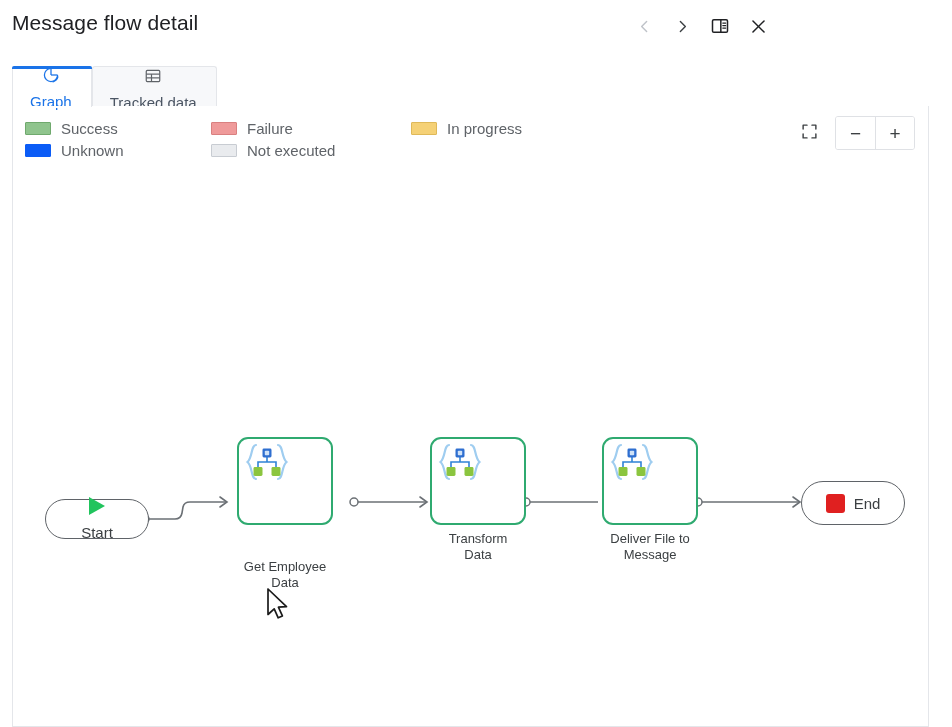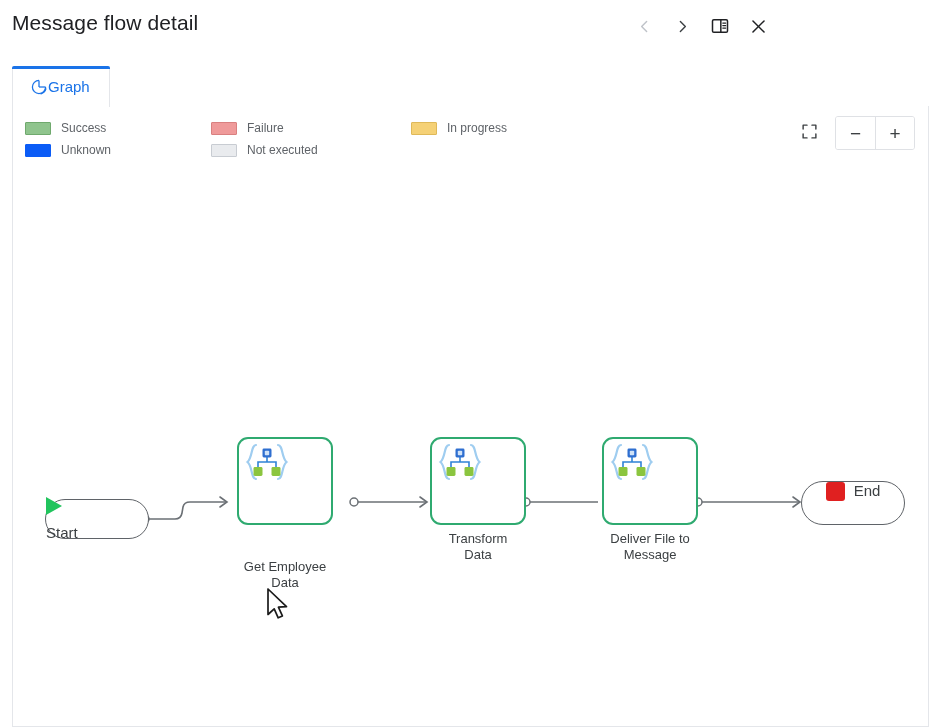--- a/index.html
+++ b/index.html
@@ -58,29 +58,31 @@
     left: 12px; top: 66px;
     display: flex;
     align-items: flex-end;
     height: 41px;
   }
   .tab {
     position: relative;
     height: 41px;
     display: flex;
     align-items: center;
+    gap: 9px;
     padding: 0 19px 0 17px;
     font-size: 15px;
     cursor: pointer;
     border: 1px solid #e4e6ea;
     border-bottom: none;
     background: #f7f8fa;
     color: #4b5563;
     border-radius: 3px 3px 0 0;
     white-space: nowrap;
+    flex-direction: column;
   }
   .tab.active {
     background: #ffffff;
     color: #1a73e8;
     border-color: #e4e6ea;
     border-top: none;
     z-index: 3;
   }
   .tab.active::before {
     content: "";
@@ -120,21 +122,21 @@
     width: 620px;
     display: grid;
     grid-template-columns: 186px 200px 200px;
     grid-auto-rows: 22px;
     align-items: center;
   }
   .legend-item {
     display: flex;
     align-items: center;
     gap: 10px;
-    font-size: 12px;
+    font-size: 15px;
     color: #5f6368;
     white-space: nowrap;
   }
   .swatch {
     width: 26px; height: 13px;
     border-radius: 1px;
     flex: none;
   }
 
   
@@ -187,20 +189,21 @@
     line-height: 16px;
     width: 150px;
   }
   .endpoint {
     position: absolute;
     height: 40px;
     border: 1.5px solid #5f6368;
     border-radius: 20px;
     background: #ffffff;
     display: flex;
+    align-items: center;
     justify-content: center;
     gap: 9px;
     font-size: 15px;
     color: #3c4043;
   }
   .play-tri {
     width: 0; height: 0;
     border-left: 16px solid #21c45d;
     border-top: 9.5px solid transparent;
     border-bottom: 9.5px solid transparent;
@@ -282,20 +285,31 @@
         <svg width="18" height="18" viewBox="0 0 24 24" fill="none" stroke="#1a73e8" stroke-width="1.7">
           <path d="M12 3.2 A8.8 8.8 0 1 0 20.8 12"></path>
           <path d="M12 12 L12 3.2"></path>
           <path d="M12 12 L20.8 12"></path>
           <path d="M14.6 21.2 A9.6 9.6 0 0 0 21.2 14.6" stroke-linecap="round"></path>
         </svg>
       </span>
       <span>Graph</span>
     </div>
 
+    <div class="tab">
+      <span class="tab-icon">
+        <svg width="18" height="18" viewBox="0 0 24 24" fill="none" stroke="#5f6368" stroke-width="1.6">
+          <rect x="3" y="4.5" width="18" height="15" rx="1.4"></rect>
+          <line x1="3" y1="9.5" x2="21" y2="9.5"></line>
+          <line x1="3" y1="14.5" x2="21" y2="14.5"></line>
+          <line x1="10" y1="9.5" x2="10" y2="19.5"></line>
+        </svg>
+      </span>
+      <span>Tracked data</span>
+    </div>
 
   </div>
 
   <div class="graph-panel">
 
     <div class="legend">
       <div class="legend-item">
         <span class="swatch" style="background:#8fc48d;border:1px solid #6fa96d;"></span>
         <span>Success</span>
       </div>

